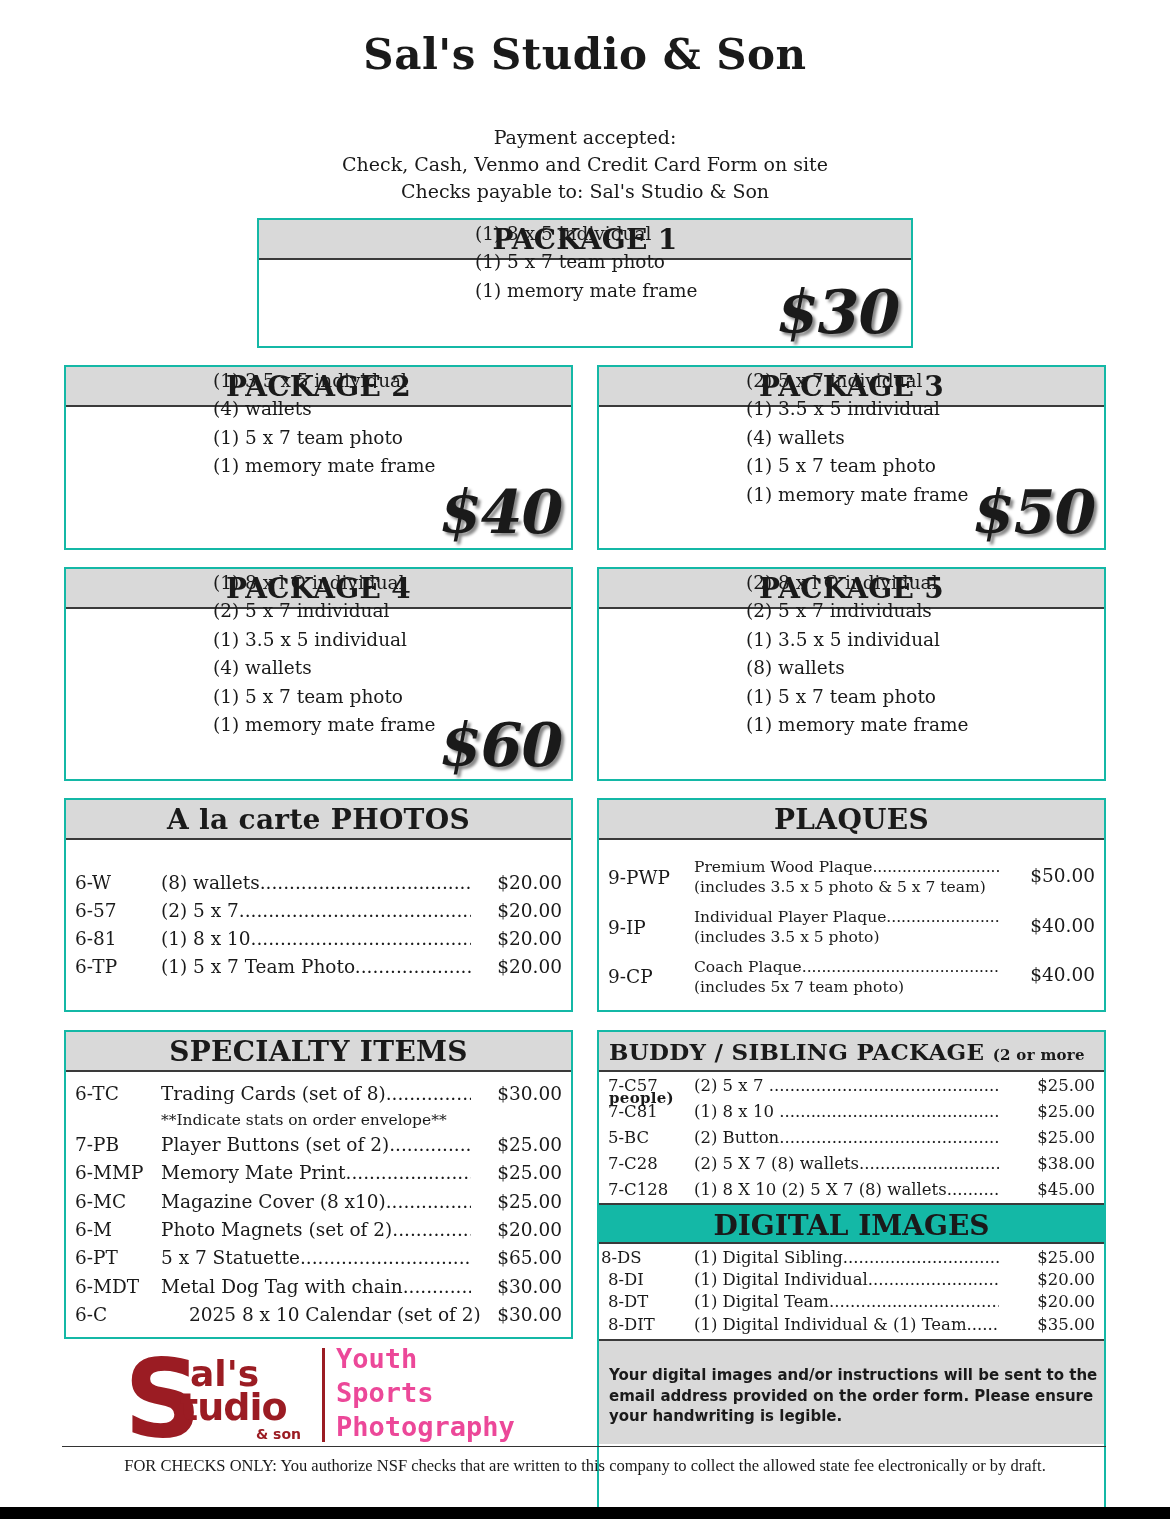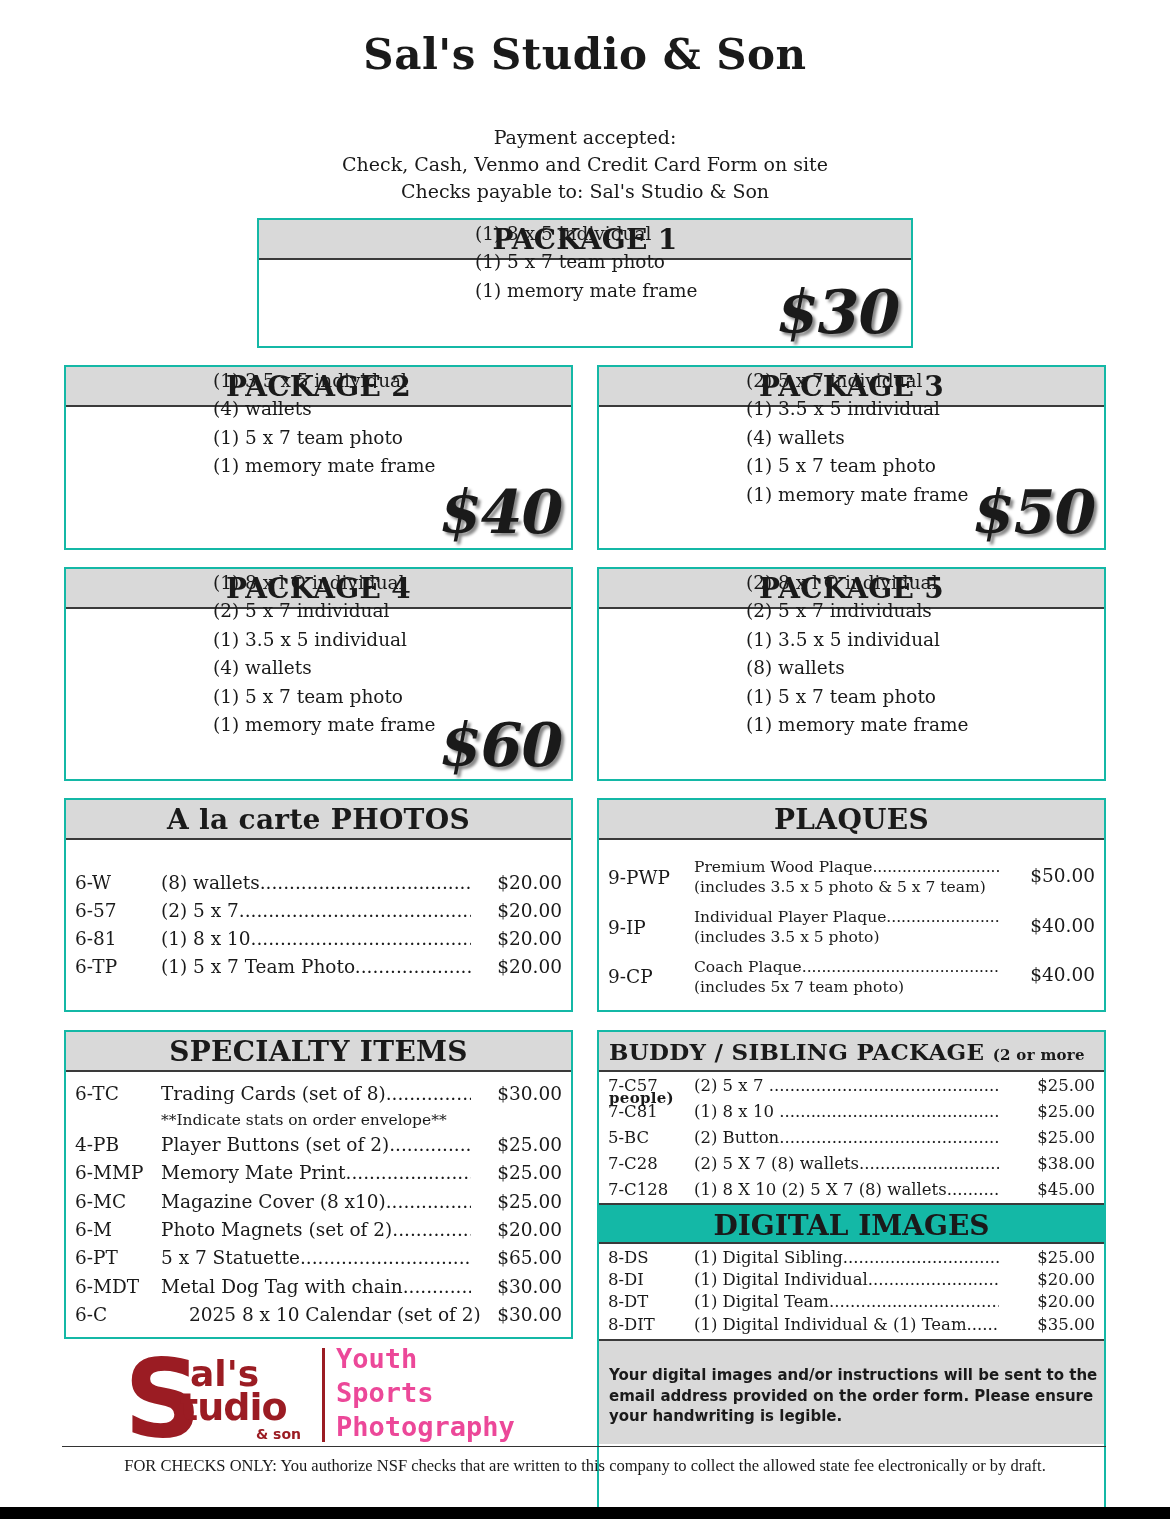--- a/index.html
+++ b/index.html
@@ -148,21 +148,21 @@
 
 <div class="box" style="left:64px; top:1030px; width:509px; height:309px;">
   <div class="box-head">SPECIALTY ITEMS</div>
   <div class="row" style="left:0; top:51px; width:505px;">
     <span class="code" style="left:9px;">6-TC</span>
     <span class="desc" style="left:95px; width:310px;"><span>Trading Cards (set of 8)</span><span>......................................................................................................................</span></span>
     <span class="amt" style="left:400px; width:96px;">$30.00</span>
   </div>
   <div class="row" style="left:95px; top:79px; font-size:15.5px;">**Indicate stats on order envelope**</div>
   <div class="row" style="left:0; top:102px; width:505px;">
-    <span class="code" style="left:9px;">4-PB</span>
+    <span class="code" style="left:9px;">7-PB</span>
     <span class="desc" style="left:95px; width:310px;"><span>Player Buttons (set of 2)</span><span>......................................................................................................................</span></span>
     <span class="amt" style="left:400px; width:96px;">$25.00</span>
   </div>
   <div class="row" style="left:0; top:130px; width:505px;">
     <span class="code" style="left:9px;">6-MMP</span>
     <span class="desc" style="left:95px; width:310px;"><span>Memory Mate Print</span><span>......................................................................................................................</span></span>
     <span class="amt" style="left:400px; width:96px;">$25.00</span>
   </div>
   <div class="row" style="left:0; top:159px; width:505px;">
     <span class="code" style="left:9px;">6-MC</span>
@@ -218,21 +218,21 @@
   </div>
   <div class="small-row row" style="left:0; top:148px; width:505px;">
     <span class="code" style="left:9px;">7-C128</span>
     <span class="desc" style="left:95px; width:305px;"><span>(1) 8 X 10 (2) 5 X 7 (8) wallets</span><span>......................................................................................................................</span></span>
     <span class="amt" style="left:400px; width:96px;">$45.00</span>
   </div>
 
   <div style="position:absolute; left:0; top:171px; width:505px; height:41px; line-height:41px; background:#14b8a6; border-top:2px solid #3a3a3a; border-bottom:2px solid #3a3a3a; text-align:center; font-weight:bold; font-size:28px;">DIGITAL IMAGES</div>
 
   <div class="small-row row" style="left:0; top:216px; width:505px;">
-    <span class="code" style="left:9px;">8-DS</span>
+    <span class="code" style="left:2px;">8-DS</span>
     <span class="desc" style="left:95px; width:305px;"><span>(1) Digital Sibling</span><span>......................................................................................................................</span></span>
     <span class="amt" style="left:400px; width:96px;">$25.00</span>
   </div>
   <div class="small-row row" style="left:0; top:238px; width:505px;">
     <span class="code" style="left:9px;">8-DI</span>
     <span class="desc" style="left:95px; width:305px;"><span>(1) Digital Individual</span><span>......................................................................................................................</span></span>
     <span class="amt" style="left:400px; width:96px;">$20.00</span>
   </div>
   <div class="small-row row" style="left:0; top:260px; width:505px;">
     <span class="code" style="left:9px;">8-DT</span>

